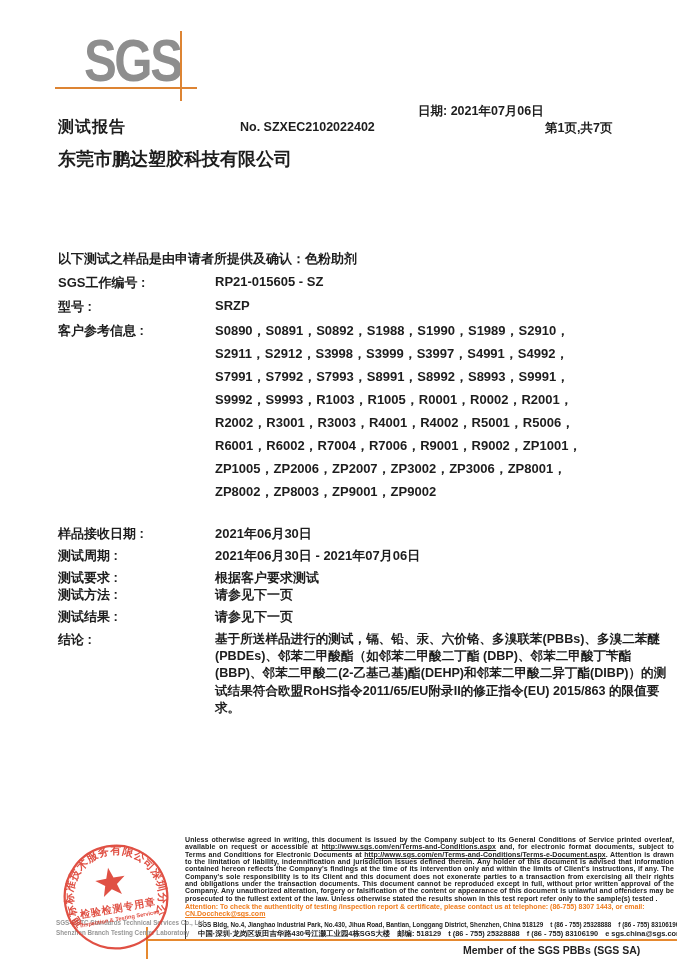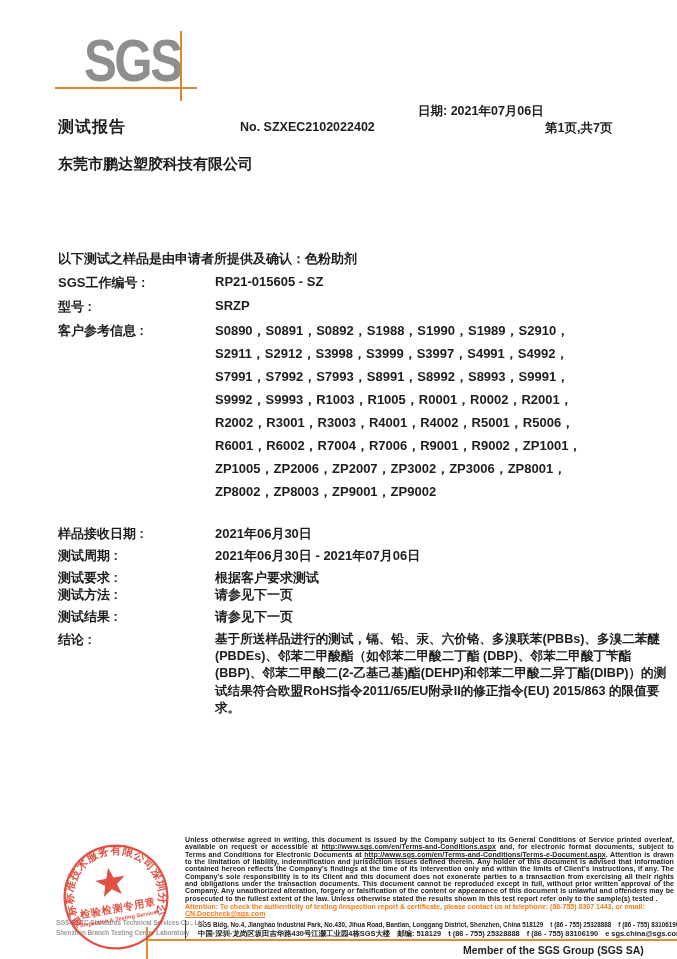--- a/index.html
+++ b/index.html
@@ -10,21 +10,21 @@
              font-weight:bold;color:#8e8e8e;letter-spacing:-3px;
              transform:scaleX(0.82);transform-origin:left top;}
   .logo-hline{position:absolute;left:55px;top:87px;width:142px;height:2px;background:#dd8433;}
   .logo-vline{position:absolute;left:180px;top:31px;width:2px;height:70px;background:#dd8433;}
   
   .doc-title{position:absolute;left:58px;top:117px;font-size:16px;font-weight:bold;letter-spacing:1px;}
   .report-no{position:absolute;left:240px;top:120px;font-size:12.5px;font-weight:600;}
   .report-date{position:absolute;left:418px;top:103px;font-size:12.5px;font-weight:600;}
   .report-pages{position:absolute;left:545px;top:120px;font-size:12.5px;font-weight:600;}
   
-  .app-name{position:absolute;left:58px;top:155px;font-size:15px;font-weight:bold;}
+  .app-name{position:absolute;left:58px;top:147px;font-size:18px;font-weight:bold;}
   .app-addr{position:absolute;left:58px;top:189px;font-size:13px;font-weight:bold;}
   .intro{position:absolute;left:58px;top:250px;font-size:13px;font-weight:bold;}
   
   .row{position:absolute;left:0;width:677px;}
   .lbl{position:absolute;left:58px;font-size:13px;font-weight:600;}
   .val{position:absolute;left:215px;font-size:13px;font-weight:600;}
   .ref-lines{position:absolute;left:215px;top:0;font-size:13px;font-weight:600;line-height:23px;}
   .ref-lines span{display:block;}
   .conclusion-text{position:absolute;left:215px;top:0;width:455px;font-size:12.6px;
                    font-weight:600;line-height:17.2px;}
@@ -141,15 +141,15 @@
         <span>SGS Bldg, No.4, Jianghao Industrial Park, No.430, Jihua Road, Bantian, Longgang District, Shenzhen, China 518129</span><span>t (86 - 755) 25328888</span><span>f (86 - 755) 83106190</span>
       </div>
       <div class="addr-row2">
         <span>中国·深圳·龙岗区坂田吉华路430号江灏工业园4栋SGS大楼</span><span>邮编: 518129</span><span>t (86 - 755) 25328888</span><span>f (86 - 755) 83106190</span><span>e sgs.china@sgs.com</span>
       </div>
     </div>
   </div>
 
   <div class="footer-hline"></div>
   <div class="footer-vline"></div>
-  <span class="member">Member of the SGS Group (SGS SA)</span>
+  <span class="member">Member of the SGS PBBs (SGS SA)</span>
 
 </div>
 
 </body></html>

